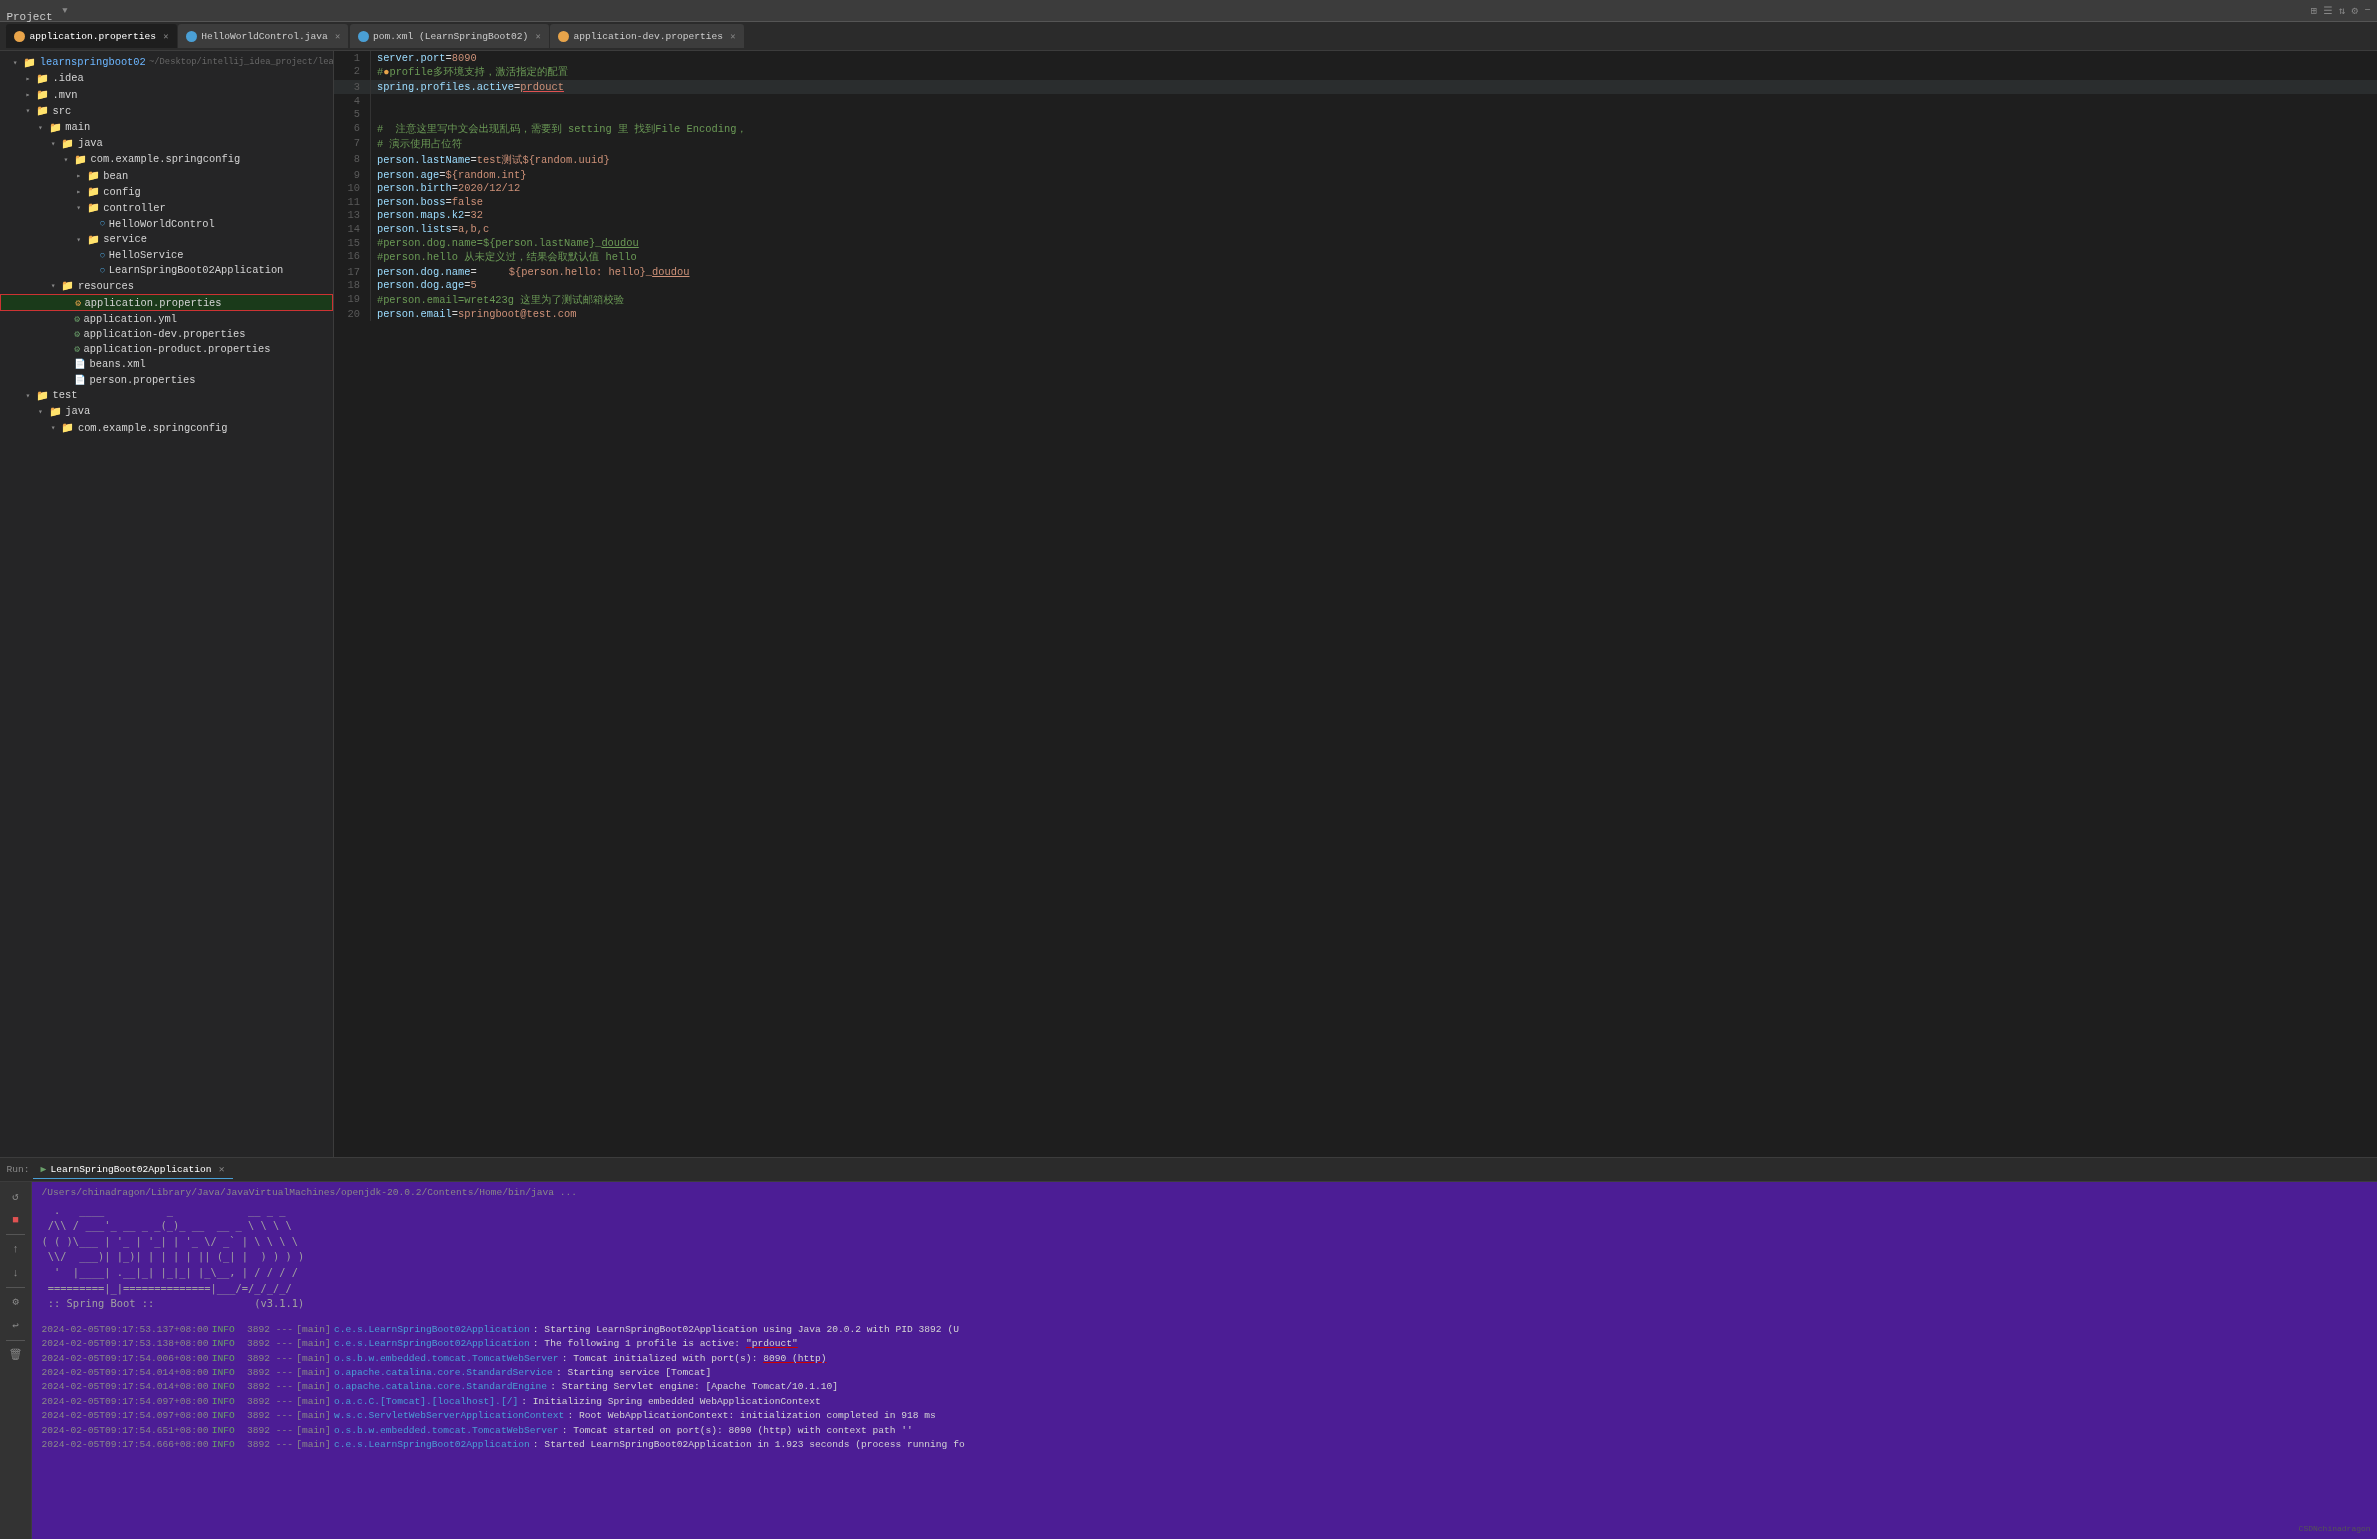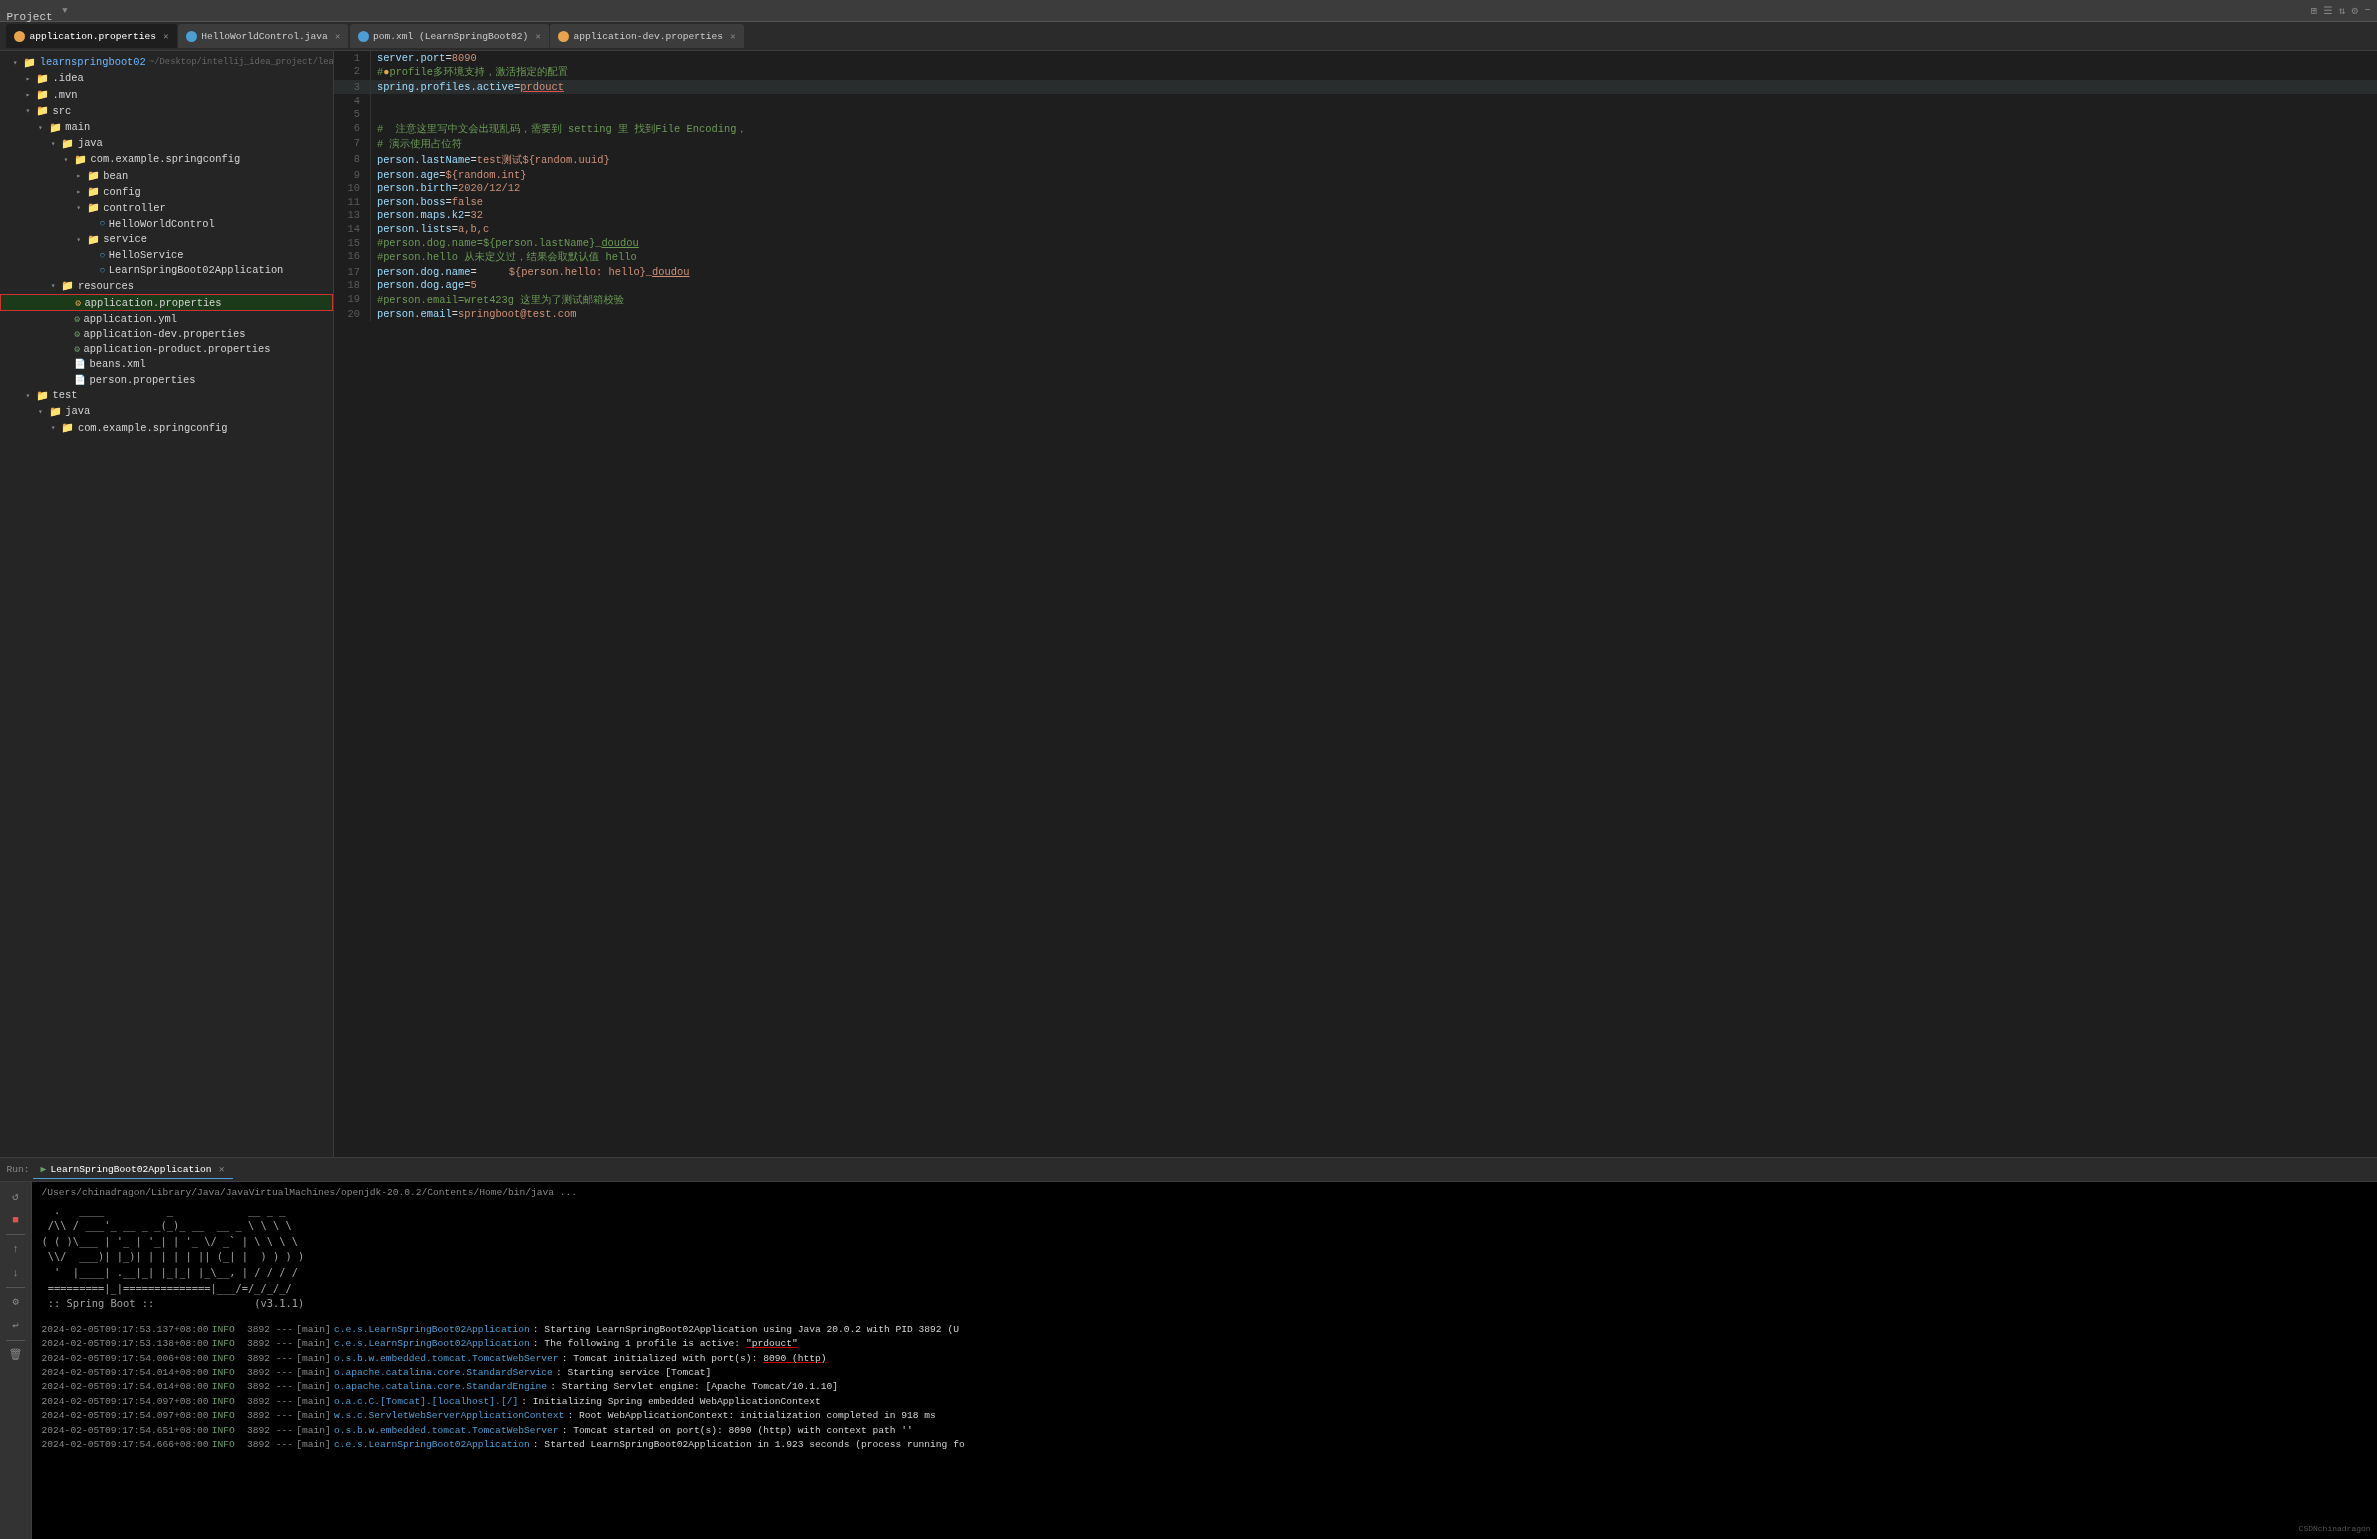--- a/index.html
+++ b/index.html
@@ -45,21 +45,21 @@
     }
     .code-table { border-collapse: collapse; width: 100%; }
     .line-num { width: 36px; text-align: right; padding: 0.8px 9.6px 0.8px 3.2px; color: #5a5a5a; background: #1e1e1e; border-right: 0.8px solid #333; user-select: none; font-size: 10.4px; vertical-align: top; }
     .line-content { padding: 0.8px 6.4px; font-size: 10.4px; white-space: pre; color: #d4d4d4; }
 
     
     .bottom-panel { background: #1e1e1e; border-top: 0.8px solid #3c3c3c; flex-shrink: 0; height: 382px; display: flex; flex-direction: column; }
     .bottom-tab-bar { display: flex; align-items: center; background: #2b2b2b; border-bottom: 0.8px solid #3c3c3c; height: 24px; padding: 0 6.4px; gap: 3.2px; flex-shrink: 0; }
     .bottom-tab { display: flex; align-items: center; gap: 4px; padding: 3.2px 8px; color: #ccc; font-size: 9.6px; cursor: pointer; border-bottom: 1.6px solid transparent; }
     .bottom-tab.active { border-bottom-color: #4a9fd5; color: #fff; }
-    .console-content { flex: 1; overflow-y: auto; padding: 4.8px 9.6px; background: #000000; font-family: 'Courier New', monospace; font-size: 9.6px; }
+    .console-content { flex: 1; overflow-y: auto; padding: 4.8px 9.6px; background: #4c1d95; font-family: 'Courier New', monospace; font-size: 9.6px; }
     .console-path { color: #888; margin-bottom: 4.8px; }
     .spring-banner { color: #a0a0a0; line-height: 1.4; }
     .log-line { display: flex; gap: 3.2px; line-height: 1.5; }
     .log-date { color: #888; flex-shrink: 0; }
     .log-level { color: #6a9f6a; flex-shrink: 0; width: 32px; }
     .log-pid { color: #888; flex-shrink: 0; }
     .log-thread { color: #888; flex-shrink: 0; }
     .log-class { color: #4a9fd5; flex-shrink: 0; }
     .log-msg { color: #d4d4d4; flex-wrap: wrap; }
     .toolbar-icon { width: 25.5px; height: 22px; display: flex; align-items: center; justify-content: center; color: #888; cursor: pointer; border-radius: 3.2px; font-size: 11px; }

